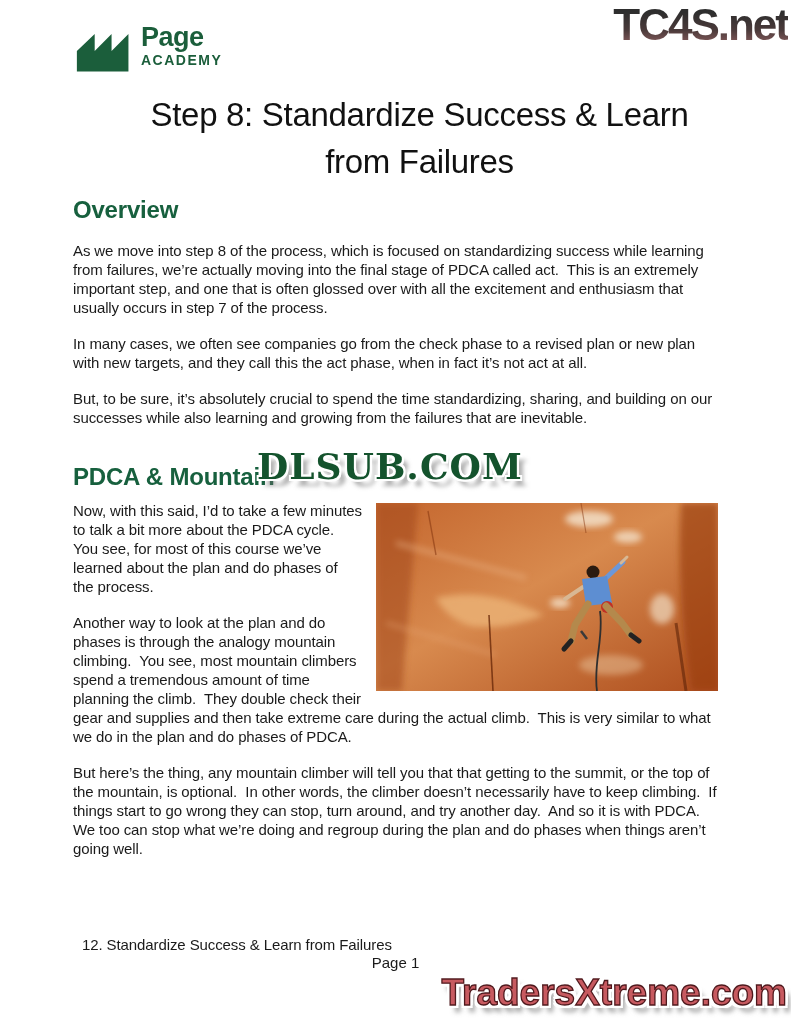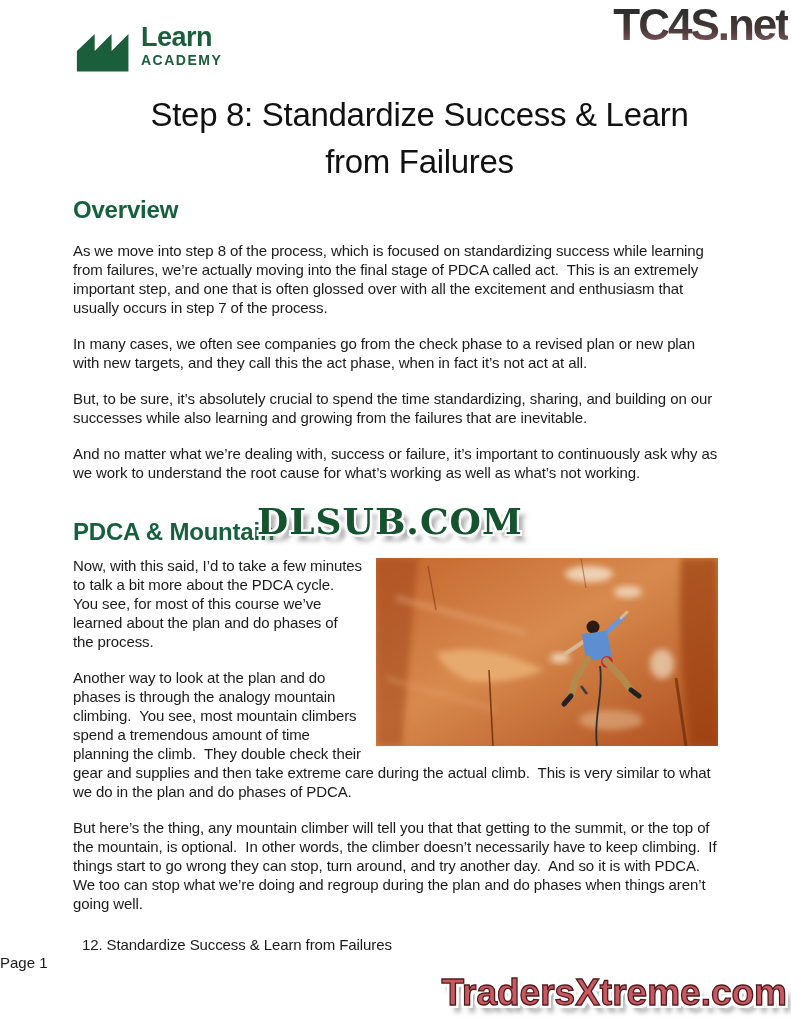--- a/index.html
+++ b/index.html
@@ -43,21 +43,21 @@
       -2px -2px 0 #fff, 2px -2px 0 #fff, -2px 2px 0 #fff, 2px 2px 0 #fff,
       0 -2px 0 #fff, 0 2px 0 #fff, -2px 0 0 #fff, 2px 0 0 #fff,
       6px 7px 4px rgba(110,110,110,0.55);
   }
   .climb-wrap{margin-top:6px;}
   .climb-img{float:right;width:342px;height:188px;margin:2px 0 6px 14px;}
   .climb-wrap .para:first-of-type{margin-top:0;}
   .clearfix::after{content:"";display:block;clear:both;}
   
   .footer-left{position:absolute;left:82px;top:936px;font-size:15px;letter-spacing:-0.1px;}
-  .footer-page{position:absolute;left:0;top:954px;width:791px;font-size:15px;}
+  .footer-page{position:absolute;left:0;top:954px;width:791px;text-align:center;font-size:15px;}
   .wm-traders{
     position:absolute;right:4px;top:972px;
     font-size:37px;font-weight:bold;letter-spacing:0px;color:#c75a60;
     -webkit-text-stroke:1.3px #4e181c;
     text-shadow:
       -3px -3px 0 #fff, 3px -3px 0 #fff, -3px 3px 0 #fff, 3px 3px 0 #fff,
       0 -3px 0 #fff, 0 3px 0 #fff, -3px 0 0 #fff, 3px 0 0 #fff,
       5px 7px 5px rgba(90,90,90,0.6);
   }
 </style>
@@ -66,38 +66,37 @@
 
 <div class="page">
 
   <div class="logo">
     <span>
       <svg viewBox="0 0 64 52" width="60" height="50" aria-hidden="true">
         <path d="M2,50 L2,28 L21,10 L21,28 L39,10 L39,28 L57,10 L57,50 Z" fill="#1b5e3b"></path>
       </svg>
     </span>
     <span class="logo-text">
-      <div class="logo-name">Learn</div>
+      <div class="logo-name">Page</div>
       <div class="logo-sub">ACADEMY</div>
     </span>
   </div>
 
   <div class="wm-tc4s">TC4S.net</div>
 
   <div class="title">Step 8: Standardize Success &amp; Learn
 from Failures</div>
 
   <div class="content">
 
     <div>
       <div class="h2">Overview</div>
       <p class="para">As we move into step 8 of the process, which is focused on standardizing success while learning from failures, we’re actually moving into the final stage of PDCA called act.  This is an extremely important step, and one that is often glossed over with all the excitement and enthusiasm that usually occurs in step 7 of the process.</p>
       <p class="para">In many cases, we often see companies go from the check phase to a revised plan or new plan with new targets, and they call this the act phase, when in fact it’s not act at all.</p>
       <p class="para">But, to be sure, it’s absolutely crucial to spend the time standardizing, sharing, and building on our successes while also learning and growing from the failures that are inevitable.</p>
-      <p class="para">And no matter what we’re dealing with, success or failure, it’s important to continuously ask why as we work to understand the root cause for what’s working as well as what’s not working.</p>
     </div>
 
     <div class="sec2">
       <div class="sec2-head">
         <div class="h2">PDCA &amp; Mountain</div>
         <div class="wm-dlsub">DLSUB.COM</div>
       </div>
 
       <div class="climb-wrap clearfix">
         <div class="climb-img">

